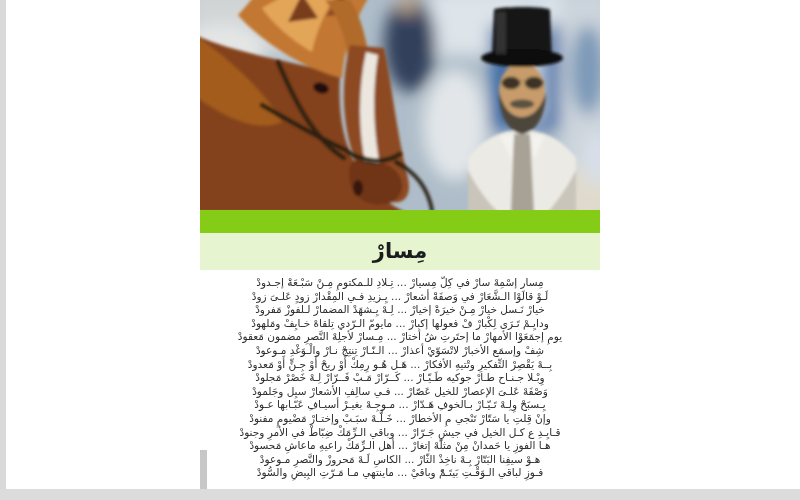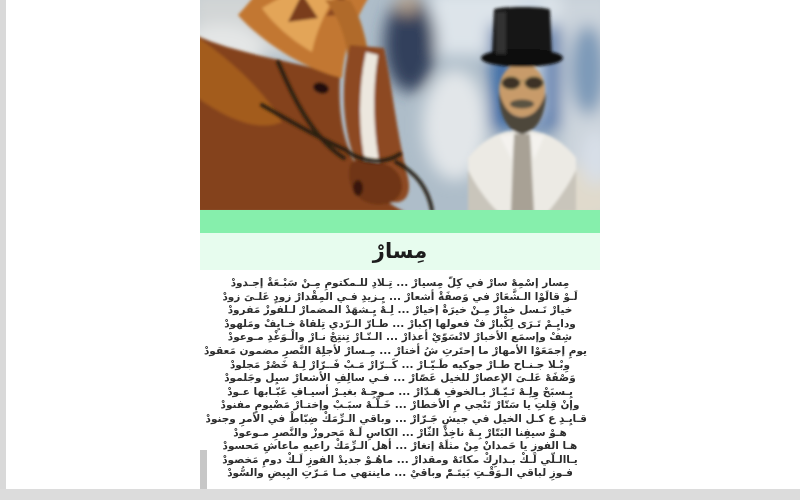--- a/index.html
+++ b/index.html
@@ -6,35 +6,35 @@
   body{
     width:800px;height:500px;overflow:hidden;position:relative;
     background:#ffffff;
     font-family:"DejaVu Sans","Liberation Sans",sans-serif;
   }
   .stage{position:absolute;inset:0;}
   .left-edge{position:absolute;left:0;top:0;width:6px;height:500px;background:#d9d9d9;}
   .bottom-edge{position:absolute;left:0;top:489px;width:800px;height:11px;background:#dcdcdc;}
   .scroll-thumb{position:absolute;left:200px;top:450px;width:7px;height:40px;background:#c7c7c7;}
   .article{position:absolute;left:200px;top:0;width:400px;height:489px;background:#ffffff;overflow:hidden;}
-  .photo{position:relative;width:400px;height:270px;overflow:hidden;background:#86efac;}
+  .photo{position:relative;width:400px;height:270px;overflow:hidden;background:#84cc16;}
   .photo svg{display:block;}
   .title-overlay{
     position:absolute;left:0;bottom:0;width:100%;height:37px;
     background:rgba(255,255,255,0.80);
     display:flex;align-items:center;justify-content:center;
   }
   .title-overlay .title{
     font-size:21px;font-weight:bold;color:#1c1c1c;direction:rtl;line-height:1;
   }
   .poem{
     direction:rtl;padding:6px 13px 0 13px;
   }
   .poem-line{
-    font-size:10.5px;font-weight:bold;color:#2d2d2d;
+    font-size:10.5px;font-weight:normal;color:#2d2d2d;
     line-height:13.6px;text-align:center;white-space:nowrap;
   }
 </style>
 </head>
 <body>
 
 <div class="stage">
 
   <div class="left-edge"></div>
 
@@ -112,31 +112,31 @@
 
       <div class="title-overlay">
         <span class="title">مِسارْ</span>
       </div>
     </div>
 
     <div class="poem">
         <div class="poem-line">مِسار إسْمِهْ سارْ في كِلّ مِسيارْ ... تِـلادِ للـمكتومِ مِـنْ سَبْـعَةْ إجـدودْ</div>
         <div class="poem-line">لَـوْ قالَوْا الـشَّعَارْ في وَصفَةْ أشعارْ ... يِـزيدِ فـي المِقْدارْ زودٍ عَلـىَ زودْ</div>
         <div class="poem-line">خيارْ نَـسل خيارْ مِـنْ خيرَةْ إخيارْ ... لِـهْ يِـشهَدْ المضمارْ لـلفوزْ مَفرودْ</div>
-        <div class="poem-line">ودايِـمْ تَـرَى لِكْبارْ فْ فعولها إكبارْ ... طـارّ الـرّدي تِلقاهْ خـايِفْ ومَلهودْ</div>
+        <div class="poem-line">ودايِـمْ تَـرَى لِكْبارْ فْ فعولها إكبارْ ... مايومّ الـرّدي تِلقاهْ خـايِفْ ومَلهودْ</div>
+        <div class="poem-line">يومِ إجمَعَوْا الأمهارْ ما إحتَرتِ شُ أختارْ ... مِـسارْ لأجلِهْ النَّصرِ مضمون مَعقودْ</div>
         <div class="poem-line">شِفْ وإسمَع الأخبارْ لاتْسَوّيْ أعذارْ ... الـنّـارْ تِنتِجْ نـارْ والْـوَغْدِ مـوعودْ</div>
-        <div class="poem-line">يومِ إجمَعَوْا الأمهارْ ما إحتَرتِ شُ أختارْ ... مِـسارْ لأجلِهْ النَّصرِ مضمون مَعقودْ</div>
+        <div class="poem-line">بِــهْ يَقْصِرْ التِّفكيرِ وتْتيهِ الأفكارْ ... هَـل هُـو رِمِكْ أَوْ ريحْ أَوْ جِـنٍّ أَوْ مَعدودْ</div>
         <div class="poem-line">وِبْـلا جـنـاح طـارْ جوكيه طَـيّـارْ ... كَــرّارْ مَـبْ فَــرّارْ لِـهْ خَصْرْ مَجلودْ</div>
         <div class="poem-line">وَصْفَهْ عَلـىَ الإعصارْ للخيل عَصّارْ ... فـي سالِفِ الأشعارْ سيِل وجَلمودْ</div>
         <div class="poem-line">يِـسبَحْ وِلِـهْ تَـيّـارْ بـالخوفِ هَـدّارْ ... مـوجِـهْ بغيـرْ أسيـافِ عَبّـابها عـودْ</div>
         <div class="poem-line">وإنْ قِلتِ يا سَتّارْ تَنْجي مِ الأخطارْ ... خَـلَّـهْ سبَـبْ وإختـارْ مَضْيومٍ مفنودْ</div>
         <div class="poem-line">قـايِـدِ ع كـل الخيل في جيشٍ جَـرّارْ ... وباقي الـرِّمَكْ ضِبّاطْ في الأمرِ وجنودْ</div>
+        <div class="poem-line">هـا الفوزِ يا حَمدانْ مِنْ مثلَهْ إتغارْ ... أهل الـرِّمَكْ راعيهِ ماعاشِ مَحسودْ</div>
         <div class="poem-line">هـوْ سيفِنا البَتّارْ بِـهْ ناخِذْ الثّارْ ... الكاسِ لَـهْ مَحروزْ والنَّصرِ مـوعودْ</div>
-        <div class="poem-line">هـا الفوزِ يا حَمدانْ مِنْ مثلَهْ إتغارْ ... أهل الـرِّمَكْ راعيهِ ماعاشِ مَحسودْ</div>
-        <div class="poem-line">يـاالـلّي لَـكْ بـدارِكْ مكانَهْ ومقدارْ ... ماهُـوْ جديدْ الفوزِ لَـكْ دومِ مَخصودْ</div>
         <div class="poem-line">فـوزِ لباقي الـوَقْـتِ بَيتَـمّْ وباقيْ ... ماينتهي مـا مَـرّتِ البِيضِ والسُّودْ</div>
       </div>
 
   </div>
 
   <div class="scroll-thumb"></div>
   <div class="bottom-edge"></div>
 
 </div>
 

